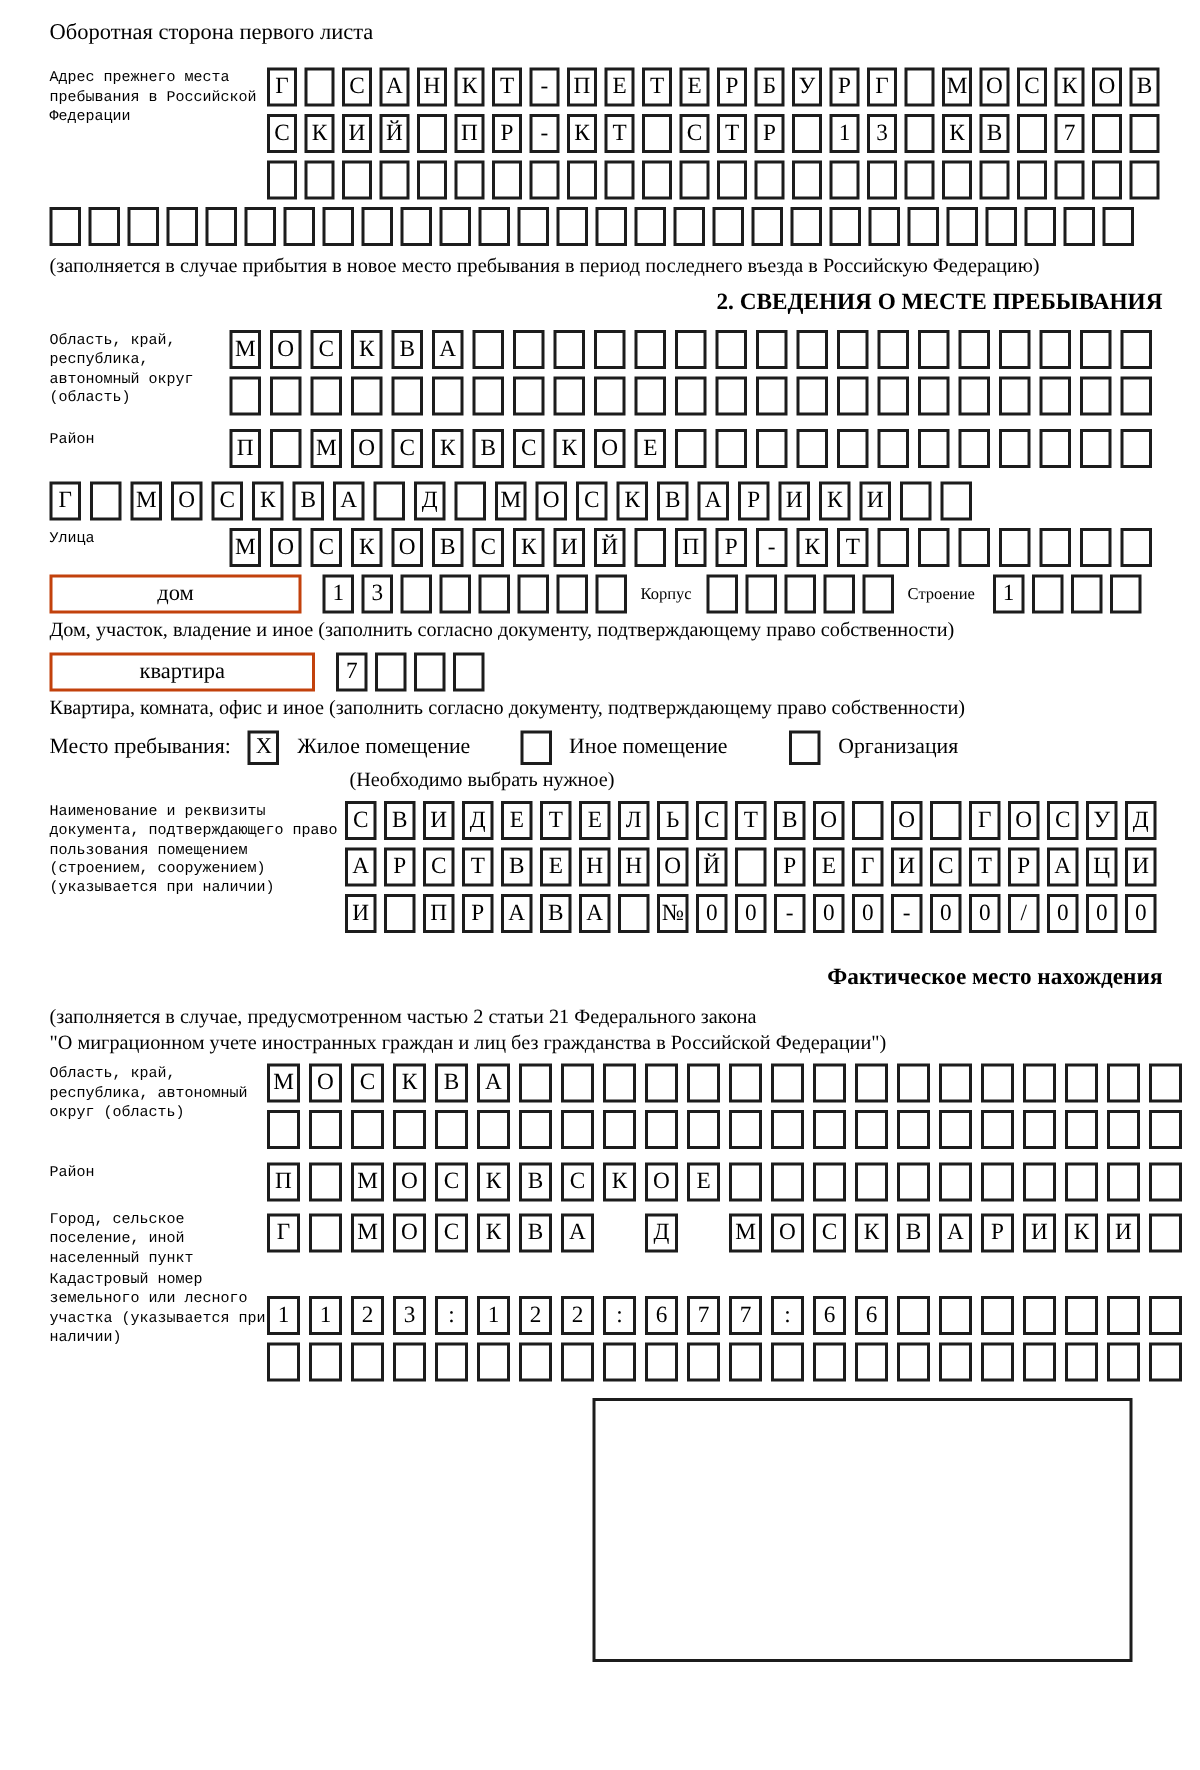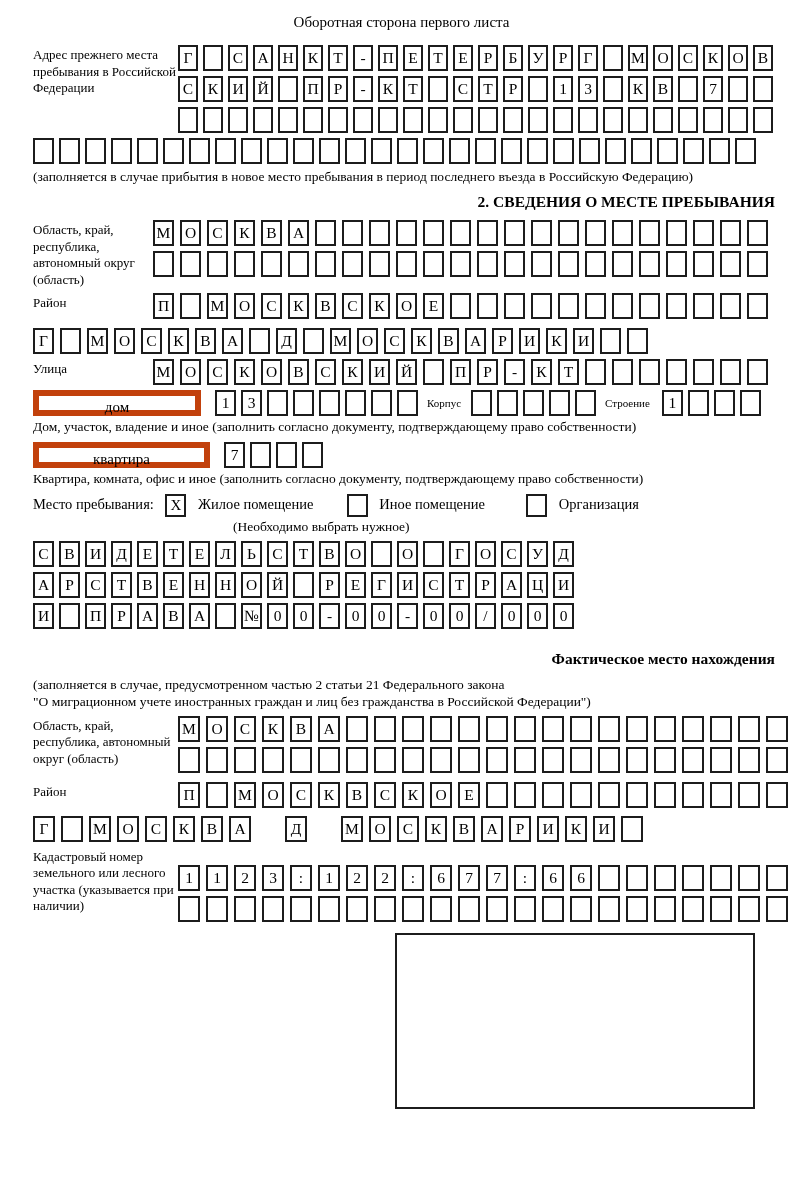--- a/index.html
+++ b/index.html
@@ -2,23 +2,23 @@
 <html><head>
 <meta charset="utf-8">
 <style>
   html,body{margin:0;padding:0;background:#fff;}
   body{
     width:800px;height:1180px;
     font-family:"Liberation Serif", serif;
     color:#000;position:relative;overflow:hidden;
   }
   .page{padding:14px 25px 0 33px;}
-  .hdr-note{text-align:center;font-size:15px;padding-right:5px;margin-bottom:14px;}
+  .hdr-note{text-align:left;font-size:15px;padding-right:5px;margin-bottom:14px;}
   .field{display:flex;align-items:flex-start;}
-  .label{font-size:13px;line-height:1.28;padding-top:2px;}
+  .label{font-size:10px;line-height:1.28;padding-top:2px;font-family:Liberation Mono, monospace;}
   .w143{width:145px;flex:0 0 145px;}
   .w118{width:120px;flex:0 0 120px;}
   .w196{width:197px;flex:0 0 197px;}
   .rows{flex:1;}
   .cellrow{white-space:nowrap;height:26px;margin-bottom:5px;}
   .cell{
     display:inline-block;box-sizing:border-box;
     width:20px;height:26px;border:2px solid #1c1c1c;
     margin-right:5px;text-align:center;
     font-size:15.5px;line-height:22px;vertical-align:top;
@@ -27,21 +27,21 @@
   .pA .cell{width:20px;margin-right:5px;}
   .pFull .cell{width:21px;margin-right:5px;}
   .p2 .cell{width:21px;margin-right:6px;}
   .p3 .cell{width:22px;margin-right:6px;}
   .pDoc .cell{width:21px;margin-right:5px;}
   .pH .cell{width:21px;margin-right:5px;}
   .caption{font-size:13.5px;margin:1px 0 6px 0;}
   .caption-left{font-size:13.5px;margin:0 0 7px 0;}
   .sec-title{font-size:15.5px;font-weight:bold;text-align:right;margin:8px 0 9px 0;}
   .widebox{
-    display:inline-block;box-sizing:border-box;border:6px solid #c2410c;
+    display:inline-block;box-sizing:border-box;border:2px solid #c2410c;
     height:26px;text-align:center;font-size:15px;line-height:22px;vertical-align:top;
   }
   .inline-lbl{font-size:11px;display:inline-block;vertical-align:top;line-height:26px;}
   .hrow{white-space:nowrap;height:26px;margin-bottom:3px;}
   .chk{
     display:inline-block;box-sizing:border-box;width:21px;height:23px;
     border:2px solid #1c1c1c;text-align:center;font-size:15px;line-height:19px;
     vertical-align:middle;margin:0 8px;
   }
   .chkrow{font-size:14.5px;margin:6px 0 2px 0;white-space:nowrap;}
@@ -123,20 +123,21 @@
     <span style="display:inline-block;width:18px;"></span>
     <span class="chk"></span>
     <span>Иное помещение</span>
     <span style="display:inline-block;width:26px;"></span>
     <span class="chk"></span>
     <span>Организация</span>
   </div>
   <div class="caption" style="text-align:left;padding-left:200px;">(Необходимо выбрать нужное)</div>
 
   <div class="field">
+    <div class="label w196">Наименование и реквизиты документа, подтверждающего право пользования помещением (строением, сооружением) (указывается при наличии)</div>
     <div class="rows">
       <div class="cellrow pDoc"><span class="cell">С</span><span class="cell">В</span><span class="cell">И</span><span class="cell">Д</span><span class="cell">Е</span><span class="cell">Т</span><span class="cell">Е</span><span class="cell">Л</span><span class="cell">Ь</span><span class="cell">С</span><span class="cell">Т</span><span class="cell">В</span><span class="cell">О</span><span class="cell"></span><span class="cell">О</span><span class="cell"></span><span class="cell">Г</span><span class="cell">О</span><span class="cell">С</span><span class="cell">У</span><span class="cell">Д</span></div>
       <div class="cellrow pDoc"><span class="cell">А</span><span class="cell">Р</span><span class="cell">С</span><span class="cell">Т</span><span class="cell">В</span><span class="cell">Е</span><span class="cell">Н</span><span class="cell">Н</span><span class="cell">О</span><span class="cell">Й</span><span class="cell"></span><span class="cell">Р</span><span class="cell">Е</span><span class="cell">Г</span><span class="cell">И</span><span class="cell">С</span><span class="cell">Т</span><span class="cell">Р</span><span class="cell">А</span><span class="cell">Ц</span><span class="cell">И</span></div>
       <div class="cellrow pDoc"><span class="cell">И</span><span class="cell"></span><span class="cell">П</span><span class="cell">Р</span><span class="cell">А</span><span class="cell">В</span><span class="cell">А</span><span class="cell"></span><span class="cell">№</span><span class="cell">0</span><span class="cell">0</span><span class="cell">-</span><span class="cell">0</span><span class="cell">0</span><span class="cell">-</span><span class="cell">0</span><span class="cell">0</span><span class="cell">/</span><span class="cell">0</span><span class="cell">0</span><span class="cell">0</span></div>
     </div>
   </div>
 
   <div class="sec-title" style="margin-top:16px;">Фактическое место нахождения</div>
   <div class="caption" style="margin-bottom:0;">(заполняется в случае, предусмотренном частью 2 статьи 21 Федерального закона</div>
   <div class="caption">"О миграционном учете иностранных граждан и лиц без гражданства в Российской Федерации")</div>
@@ -150,20 +151,21 @@
   </div>
 
   <div class="field mt4">
     <div class="label w143">Район</div>
     <div class="rows">
       <div class="cellrow p3"><span class="cell">П</span><span class="cell"></span><span class="cell">М</span><span class="cell">О</span><span class="cell">С</span><span class="cell">К</span><span class="cell">В</span><span class="cell">С</span><span class="cell">К</span><span class="cell">О</span><span class="cell">Е</span><span class="cell"></span><span class="cell"></span><span class="cell"></span><span class="cell"></span><span class="cell"></span><span class="cell"></span><span class="cell"></span><span class="cell"></span><span class="cell"></span><span class="cell"></span><span class="cell"></span></div>
     </div>
   </div>
 
   <div class="field">
+    <div class="label w143">Город, сельское поселение, иной населенный пункт</div>
     <div class="rows" style="padding-top:3px;">
       <div class="cellrow p3"><span class="cell">Г</span><span class="cell"></span><span class="cell">М</span><span class="cell">О</span><span class="cell">С</span><span class="cell">К</span><span class="cell">В</span><span class="cell">А</span><span class="cell spacer"></span><span class="cell">Д</span><span class="cell spacer"></span><span class="cell">М</span><span class="cell">О</span><span class="cell">С</span><span class="cell">К</span><span class="cell">В</span><span class="cell">А</span><span class="cell">Р</span><span class="cell">И</span><span class="cell">К</span><span class="cell">И</span><span class="cell"></span></div>
     </div>
   </div>
 
   <div class="field">
     <div class="label w143">Кадастровый номер земельного или лесного участка (указывается при наличии)</div>
     <div class="rows rows-offset">
       <div class="cellrow p3"><span class="cell">1</span><span class="cell">1</span><span class="cell">2</span><span class="cell">3</span><span class="cell">:</span><span class="cell">1</span><span class="cell">2</span><span class="cell">2</span><span class="cell">:</span><span class="cell">6</span><span class="cell">7</span><span class="cell">7</span><span class="cell">:</span><span class="cell">6</span><span class="cell">6</span><span class="cell"></span><span class="cell"></span><span class="cell"></span><span class="cell"></span><span class="cell"></span><span class="cell"></span><span class="cell"></span></div>
       <div class="cellrow p3"><span class="cell"></span><span class="cell"></span><span class="cell"></span><span class="cell"></span><span class="cell"></span><span class="cell"></span><span class="cell"></span><span class="cell"></span><span class="cell"></span><span class="cell"></span><span class="cell"></span><span class="cell"></span><span class="cell"></span><span class="cell"></span><span class="cell"></span><span class="cell"></span><span class="cell"></span><span class="cell"></span><span class="cell"></span><span class="cell"></span><span class="cell"></span><span class="cell"></span></div>

